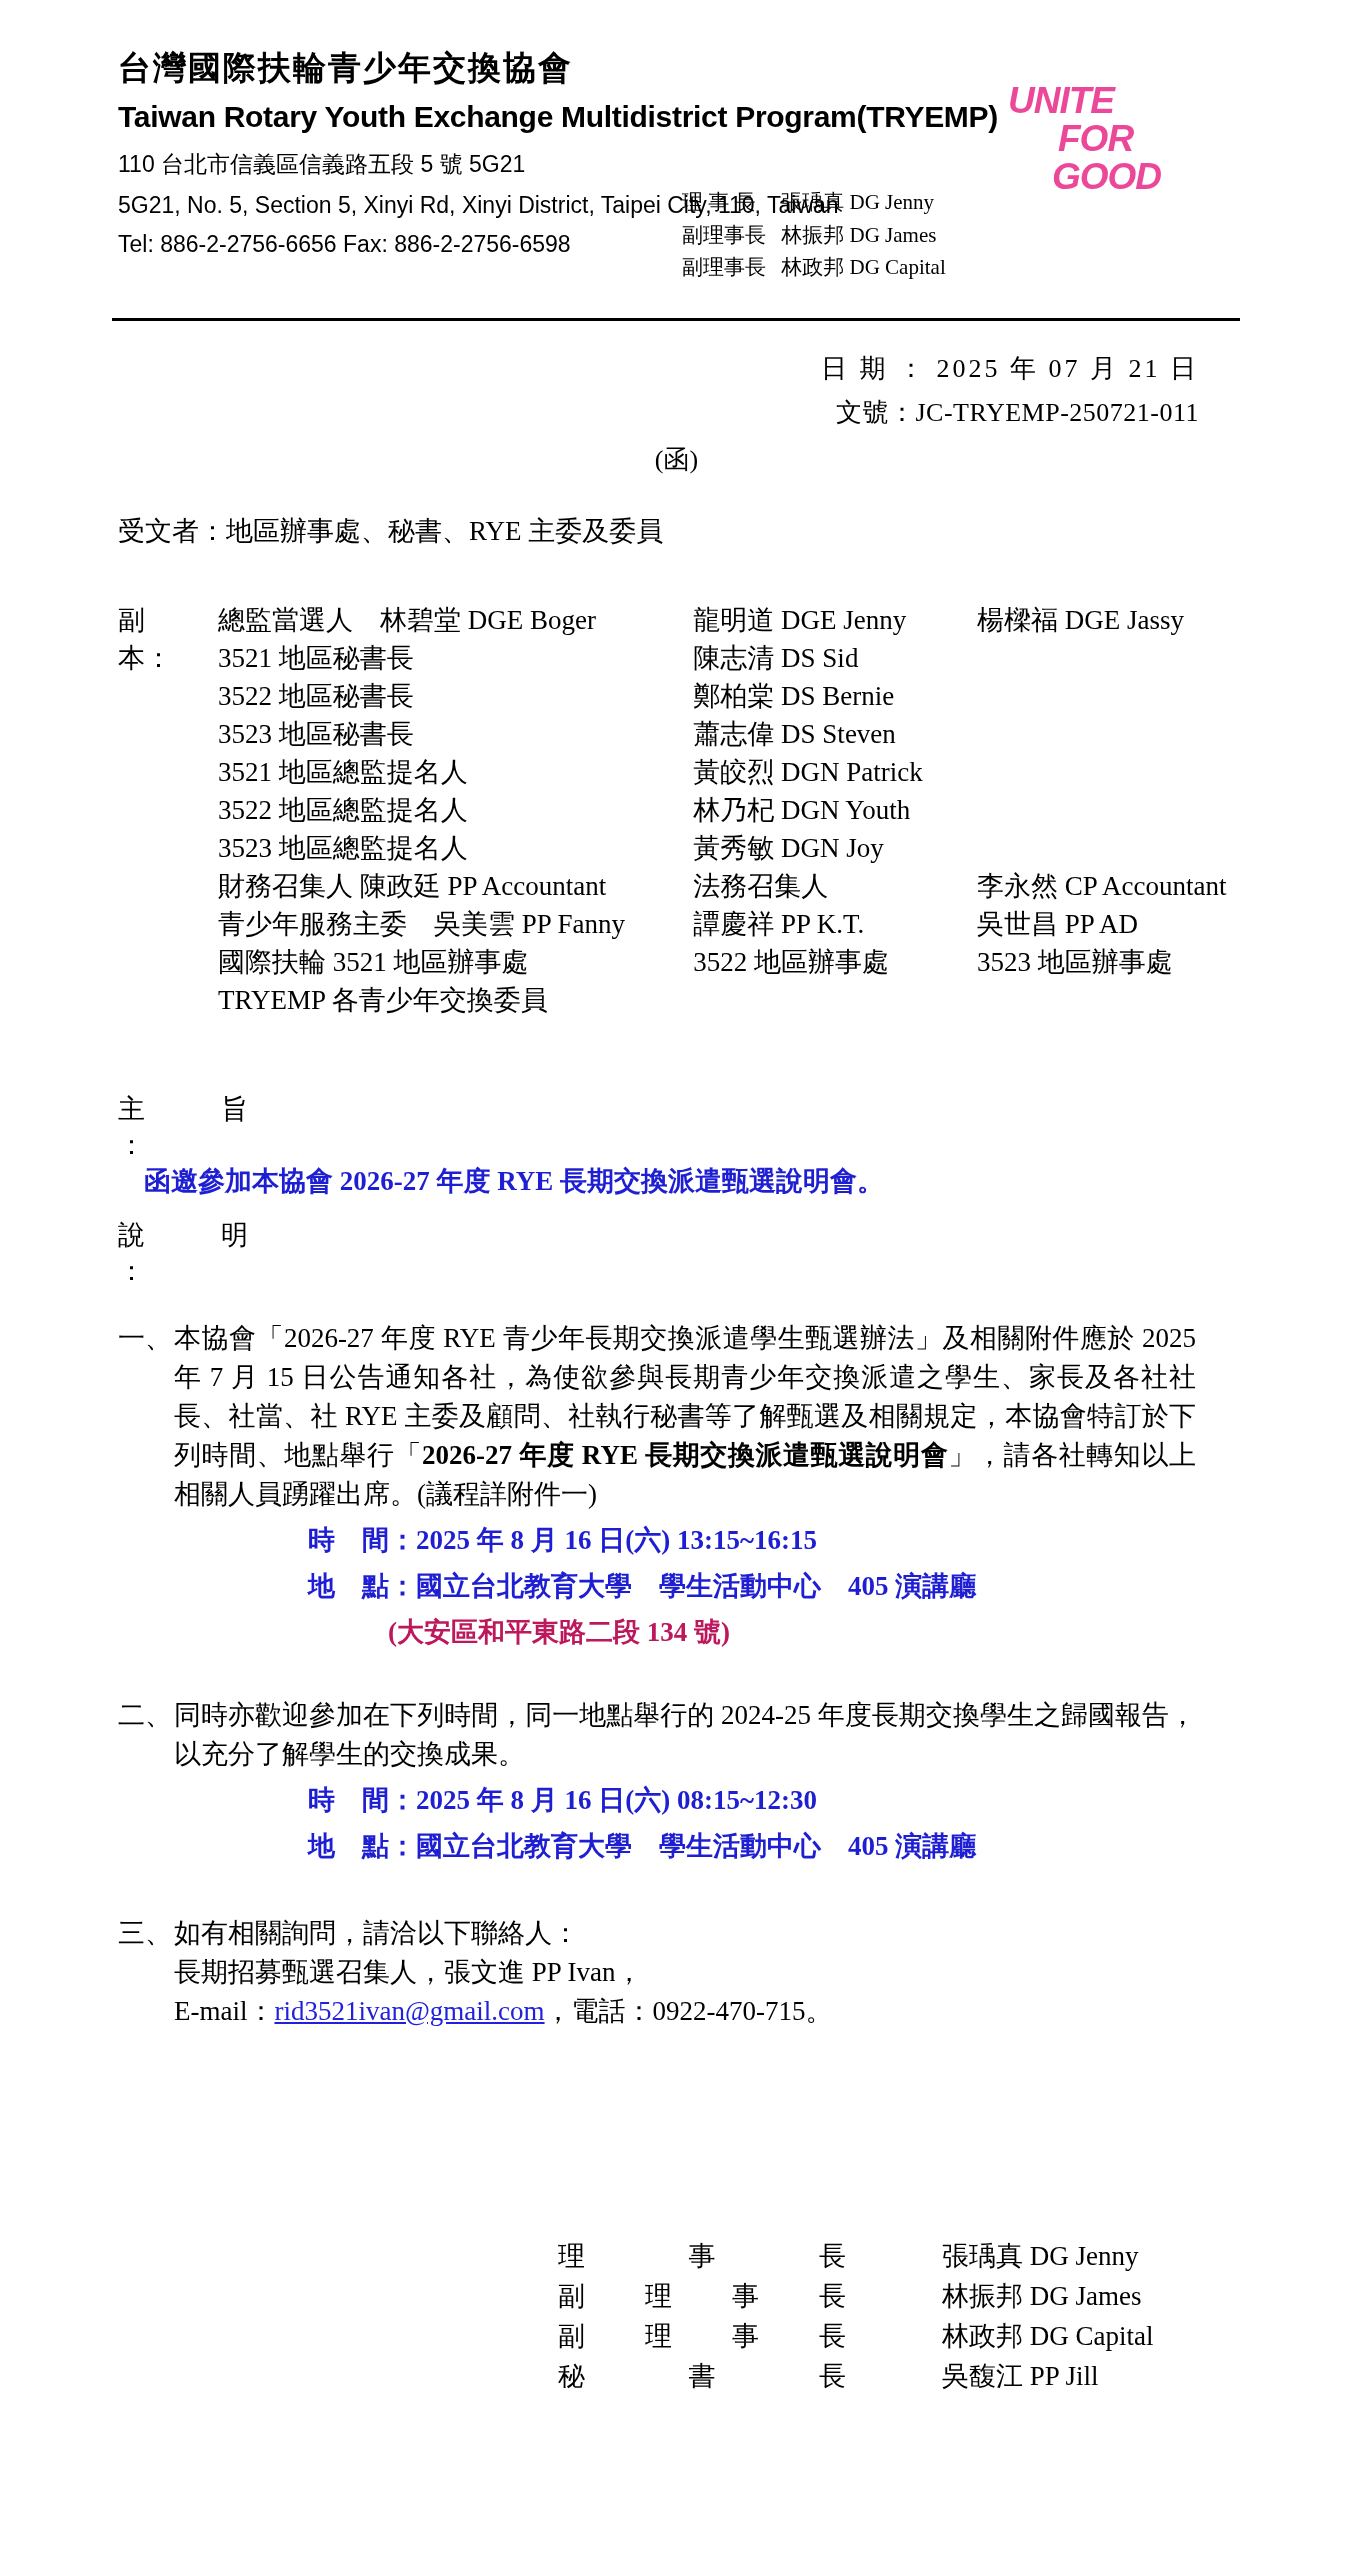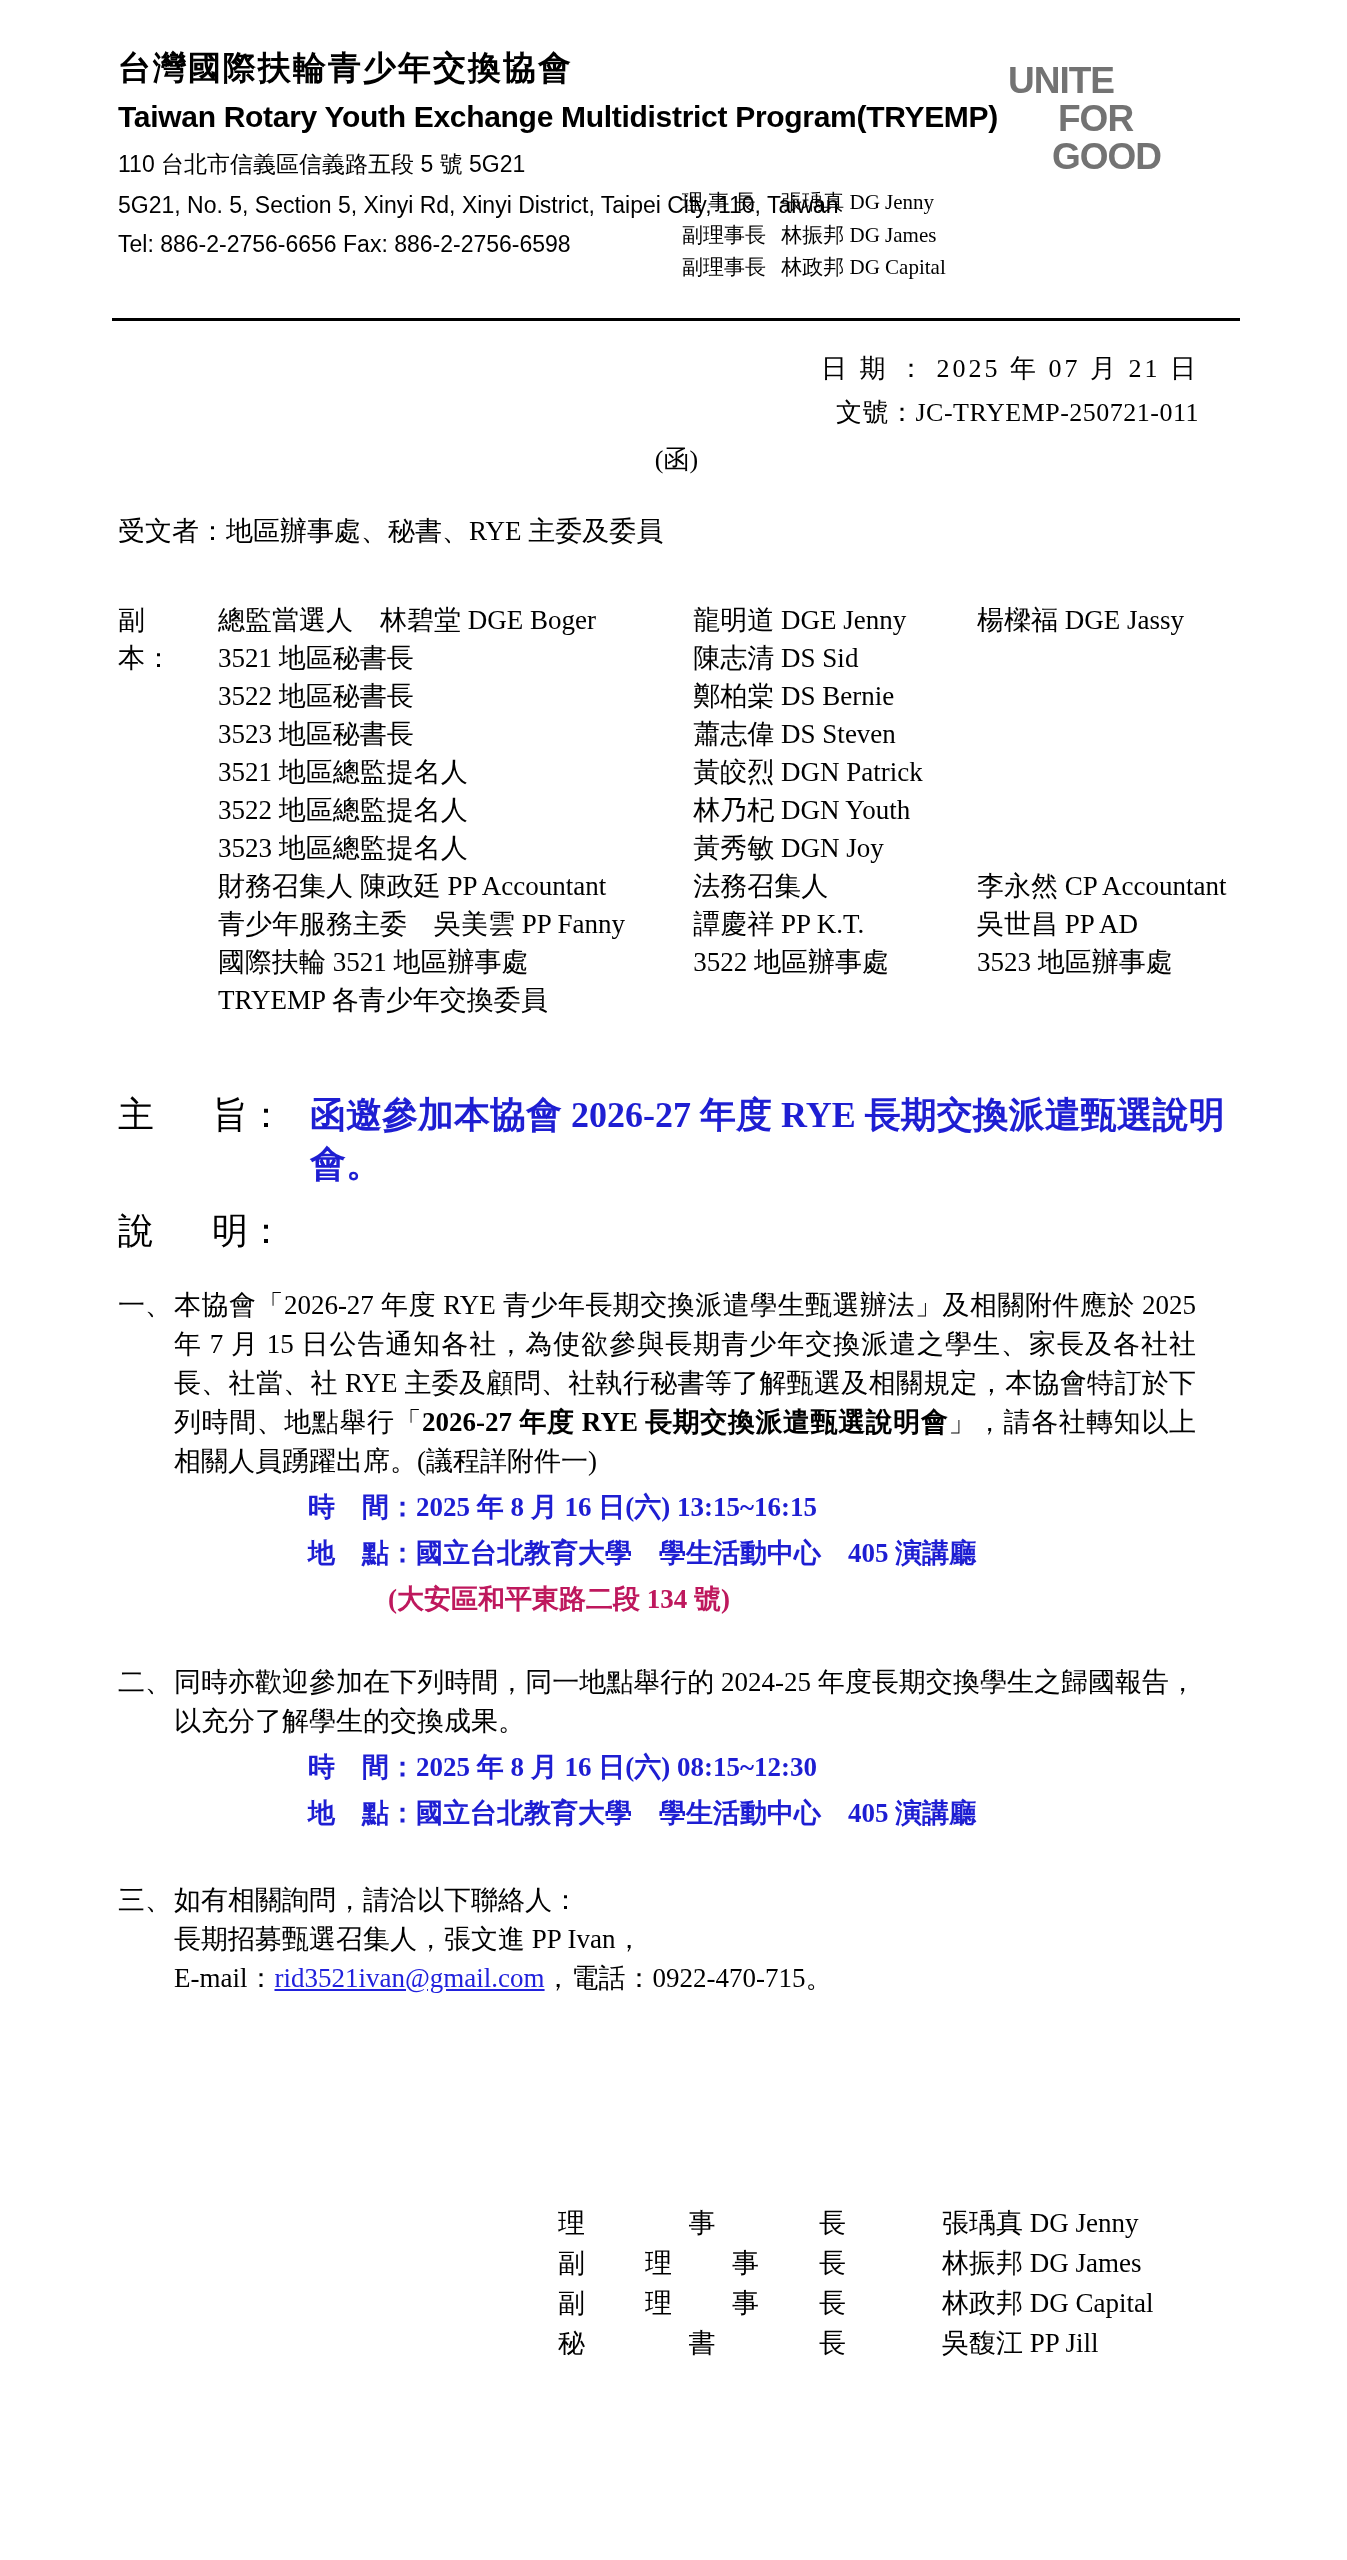--- a/index.html
+++ b/index.html
@@ -13,23 +13,23 @@
     overflow:hidden;
   }
   .sans{font-family:"Liberation Sans","DejaVu Sans",sans-serif;}
 
   
   .org-zh{font-size:33px;font-weight:600;letter-spacing:2px;margin:0 0 9px 0;}
   .org-en{font-size:30px;font-weight:700;letter-spacing:-0.3px;margin:0 0 15px 0;}
   .addr{font-size:23px;margin:0 0 12px 0;}
   .tel{font-size:23px;margin:0;}
   .logo{
-    position:absolute;top:62px;left:1008px;width:210px;
-    font-weight:700;
-    font-size:37px;line-height:38px;letter-spacing:-1px;color:#737373;
+    position:absolute;top:82px;left:1008px;width:210px;
+    font-weight:700;font-style:italic;
+    font-size:37px;line-height:38px;letter-spacing:-1px;color:#ec4899;
   }
   .logo .l2{margin-left:50px;}
   .logo .l3{margin-left:44px;}
   .officers{position:absolute;top:186px;left:682px;font-size:21px;line-height:32.5px;}
   .officers .t{display:inline-block;min-width:94px;}
   .rule{height:0;border-top:3px solid #000;margin:60px 0 0 -6px;width:1128px;}
 
   
   .date-block{margin-top:30px;padding-right:36px;text-align:right;font-size:26px;}
   .date-line{letter-spacing:3px;}
@@ -40,21 +40,21 @@
   .recipient{margin-top:36px;font-size:27px;}
   .cc{display:flex;margin-top:52px;font-size:27px;line-height:38px;}
   .cc-label{flex:none;width:100px;}
   .cc-table{border-collapse:collapse;}
   .cc-table td{padding:0;vertical-align:top;font-size:27px;line-height:38px;}
   .cc-c1{width:486px;}
   .cc-c2{width:290px;}
   .cc-c3{width:262px;}
 
   
-  .field-row{display:flex;font-size:36px;}
+  .field-row{display:flex;font-size:27px;flex-direction:column;}
   .subject-row{margin-top:72px;}
   .desc-row{margin-top:18px;}
   .field-label{flex:none;width:130px;text-align:justify;text-align-last:justify;}
   .field-colon{flex:none;}
   .subject-text{margin-left:26px;font-weight:700;}
 
   
   .item{display:flex;font-size:27px;line-height:39px;}
   .item-1{margin-top:30px;}
   .item-2{margin-top:44px;}

